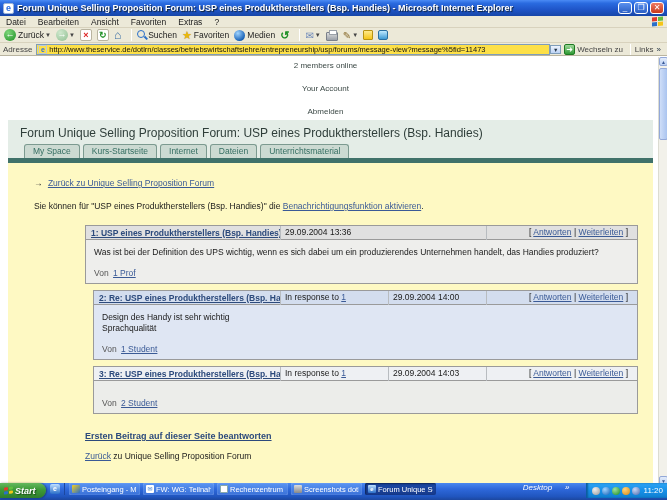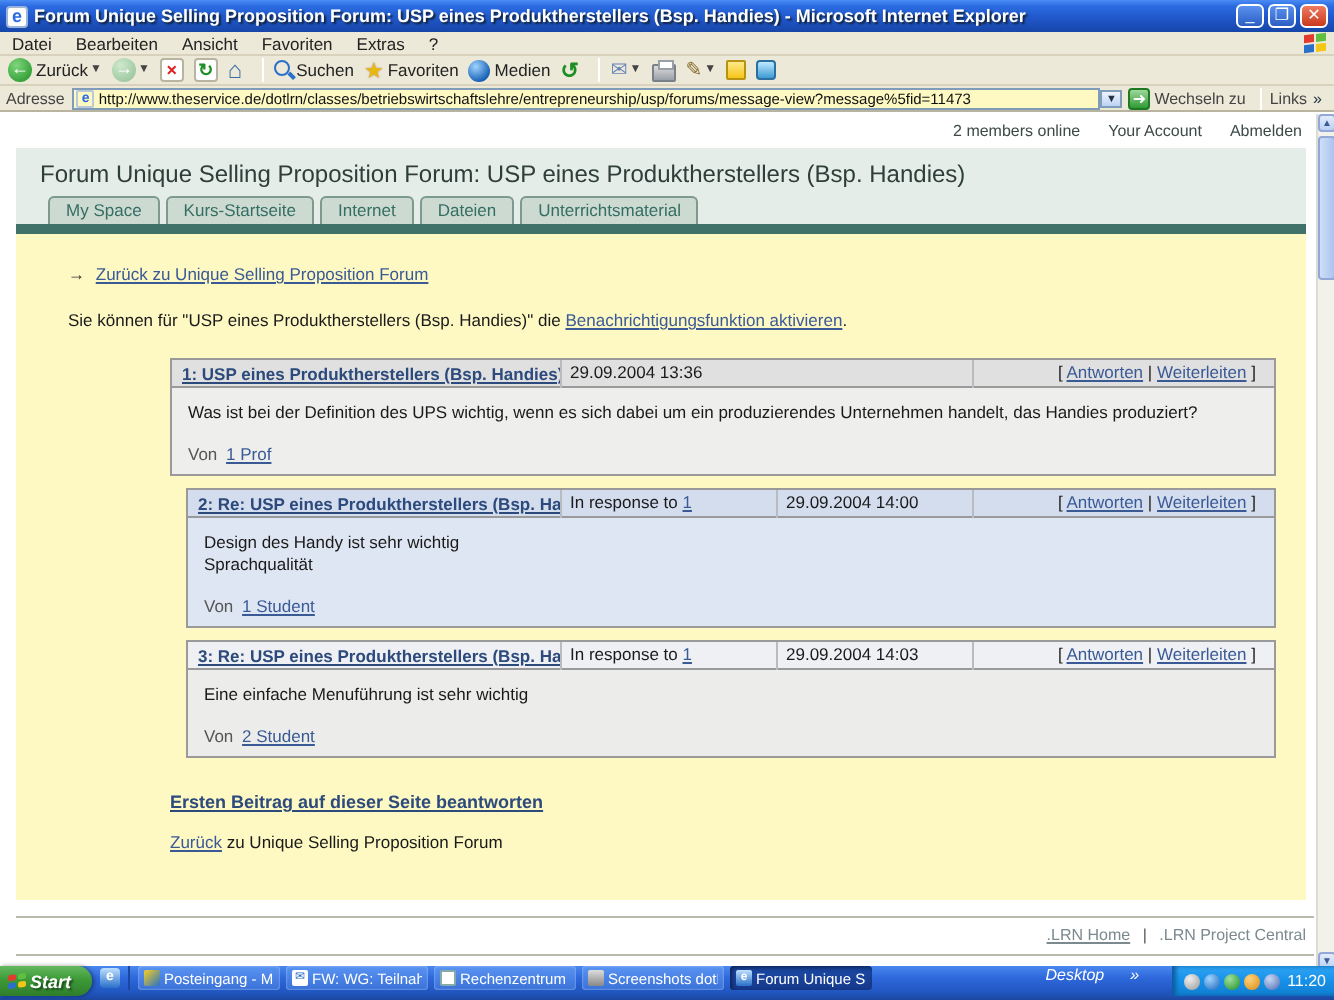--- a/index.html
+++ b/index.html
@@ -50,21 +50,21 @@
   .printer { width:12px; height:9px; background:linear-gradient(180deg,#dcdcdc,#9aa0a8); border:1px solid #7a808a;
     border-radius:1px; position:relative; margin-top:2px; }
   .printer::before { content:""; position:absolute; top:-3px; left:2px; width:6px; height:3px; background:#fff; border:1px solid #9aa0a8; }
   .pagepencil { color:#8a6d2f; font-size:10px; }
   .noteico { width:10px; height:10px; background:linear-gradient(180deg,#ffe98a,#f5c518); border:1px solid #b89312; border-radius:1px; }
   .msnico { width:10px; height:10px; background:linear-gradient(180deg,#bfeaff,#3d9ad4); border:1px solid #2a6fa0; border-radius:2px; }
 
   .addressbar { position:absolute; top:43px; left:0; width:667px; height:13px; background:#ece9d8;
     border-bottom:1px solid #b9b4a0; display:flex; align-items:center; font-size:8px; color:#444; padding:0 3px; }
   .addr-label { margin-right:4px; }
-  .addr-input { flex:1; height:11px; background:#fef9c3; border:1px solid #7f9db9; display:flex; align-items:center; padding:0 1px; }
+  .addr-input { flex:1; height:11px; background:#fde047; border:1px solid #7f9db9; display:flex; align-items:center; padding:0 1px; }
   .addr-favicon { width:9px; height:9px; border:1px solid #b9c8da; border-radius:1px; color:#2a6be0;
     font-size:7px; font-weight:bold; line-height:8px; text-align:center; margin-right:2px; }
   .addr-url { flex:1; font-size:7.5px; color:#111; white-space:nowrap; overflow:hidden; }
   .addr-drop { width:11px; height:9px; background:linear-gradient(180deg,#eef4fd,#bcd3f5); border:1px solid #7f9db9;
     font-size:5.5px; text-align:center; line-height:9px; color:#234; }
   .go-btn { display:flex; align-items:center; margin:0 3px; }
   .go-ico { width:11px; height:11px; background:linear-gradient(180deg,#9fd89b,#2f9a34); border:1px solid #1d7a22;
     border-radius:2px; color:#fff; font-size:8px; line-height:10px; text-align:center; margin-right:2px; }
   .links-sep { width:1px; height:11px; background:#cfc9b2; border-right:1px solid #fff; margin:0 4px; }
   .chev { color:#234; font-size:8px; margin:0 3px; }
@@ -72,21 +72,21 @@
   
   .viewport { position:absolute; top:57px; left:0; width:667px; height:428px; background:#fff; overflow:hidden; }
   .vscroll { position:absolute; top:0; right:0; width:9px; height:428px; background:#f2f1ea; border-left:1px solid #dcdcd2; }
   .sbtn { position:absolute; left:0; width:9px; height:9px; background:linear-gradient(180deg,#e3ecfb,#bcd0f3);
     border:1px solid #93a8d8; border-radius:2px; color:#3a5a96; font-size:5px; text-align:center; line-height:8px; }
   .sbtn.up { top:0; } .sbtn.down { bottom:0; }
   .sthumb { position:absolute; left:0; top:11px; width:9px; height:72px;
     background:linear-gradient(90deg,#cfdef8,#aac4ef); border:1px solid #93a8d8; border-radius:2px; }
 
   .session { display:flex; justify-content:flex-end; align-items:center; padding:4px 16px 2px 0;
-    font-size:8px; color:#3d4a47; gap:14px; }
+    font-size:8px; color:#3d4a47; gap:14px;flex-direction:column; }
   .session a { color:#3d4a47; text-decoration:none; }
 
   .panel { margin:2px 14px 0 8px; }
   .panel-head { background:#e4ede7; padding:6px 0 0 12px; }
   .page-heading { font-size:12px; color:#2f3e3a; padding-bottom:4px; }
   .tabs { display:flex; gap:3px; padding-left:4px; }
   .tab { font-size:8.5px; color:#356e62; background:#ccdad2; border:1px solid #7c9a90; border-bottom:none;
     border-radius:3px 3px 0 0; padding:1px 8px 2px; }
   .tealbar { height:5px; background:#40726a; }
   .panel-content { background:#fef9c3; min-height:283px; padding-bottom:24px; font-size:8.5px; color:#1a1a1a; }
@@ -354,21 +354,20 @@
             <span class="col col-date">29.09.2004 14:03</span>
             <span class="col col-actions">
               <span>[</span>
               <a>Antworten</a>
               <span>|</span>
               <a>Weiterleiten</a>
               <span>]</span>
             </span>
           </div>
           <div class="msg-body">
-            <div class="msg-text">Eine einfache Menuführung ist sehr wichtig</div>
             <div class="msg-author">
               <span>Von</span>
               <a>2 Student</a>
             </div>
           </div>
         </div>
 
       </div>
 
       <a class="replyfirst">Ersten Beitrag auf dieser Seite beantworten</a>

